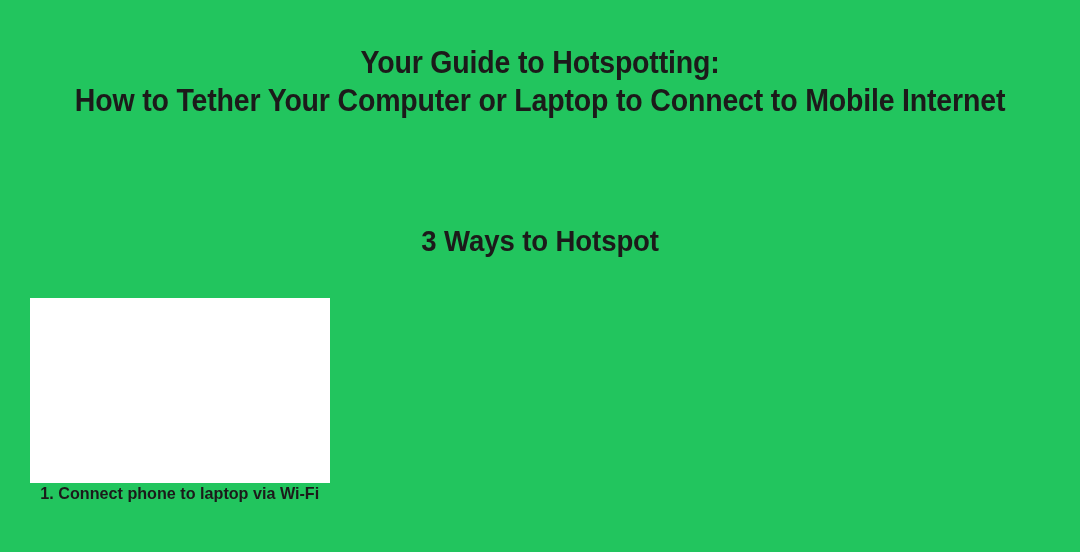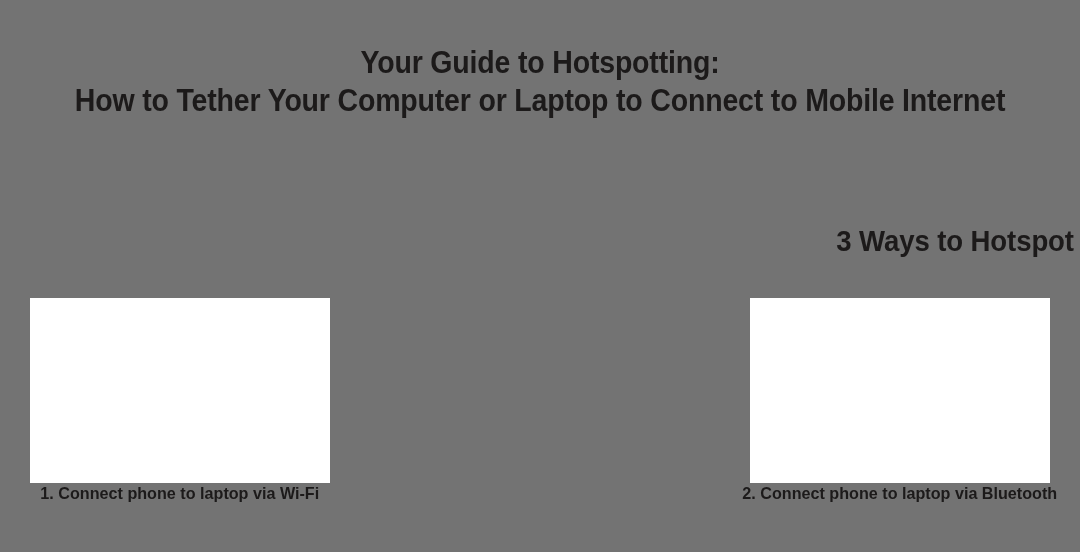--- a/index.html
+++ b/index.html
@@ -12,21 +12,21 @@
     background: #ffffff;
     font-family: "Liberation Sans", sans-serif;
     color: #1c1a1a;
     overflow: hidden;
   }
 
   .page {
     position: relative;
     width: 1080px;
     height: 552px;
-    background: #737373;
+    background: #22c55e;
     box-sizing: border-box;
   }
 
   
   .title-block {
     position: absolute;
     top: 44px;
     left: 0;
     width: 1080px;
     text-align: center;
@@ -49,21 +49,21 @@
   .title-line.line-2 {
     font-size: 31px;
   }
 
   
   .section-heading {
     position: absolute;
     top: 223px;
     left: 0;
     width: 1080px;
-    text-align: right;
+    text-align: center;
   }
   .section-heading .heading-text {
     display: inline-block;
     font-family: "Liberation Sans Narrow", "Liberation Sans", sans-serif;
     font-weight: bold;
     font-size: 29px;
     line-height: 36px;
     letter-spacing: -0.1px;
     color: #1c1a1a;
     transform: scaleX(0.95);
@@ -125,21 +125,17 @@
     <span class="heading-text">3 Ways to Hotspot</span>
   </div>
 
   <div class="columns">
 
     <div class="column">
       <div class="illustration-slot"></div>
       <div class="caption">1. Connect phone to laptop via Wi-Fi</div>
     </div>
 
-    <div class="column">
-      <div class="illustration-slot"></div>
-      <div class="caption">2. Connect phone to laptop via Bluetooth</div>
-    </div>
 
 
   </div>
 
 </div>
 
 </body></html>

